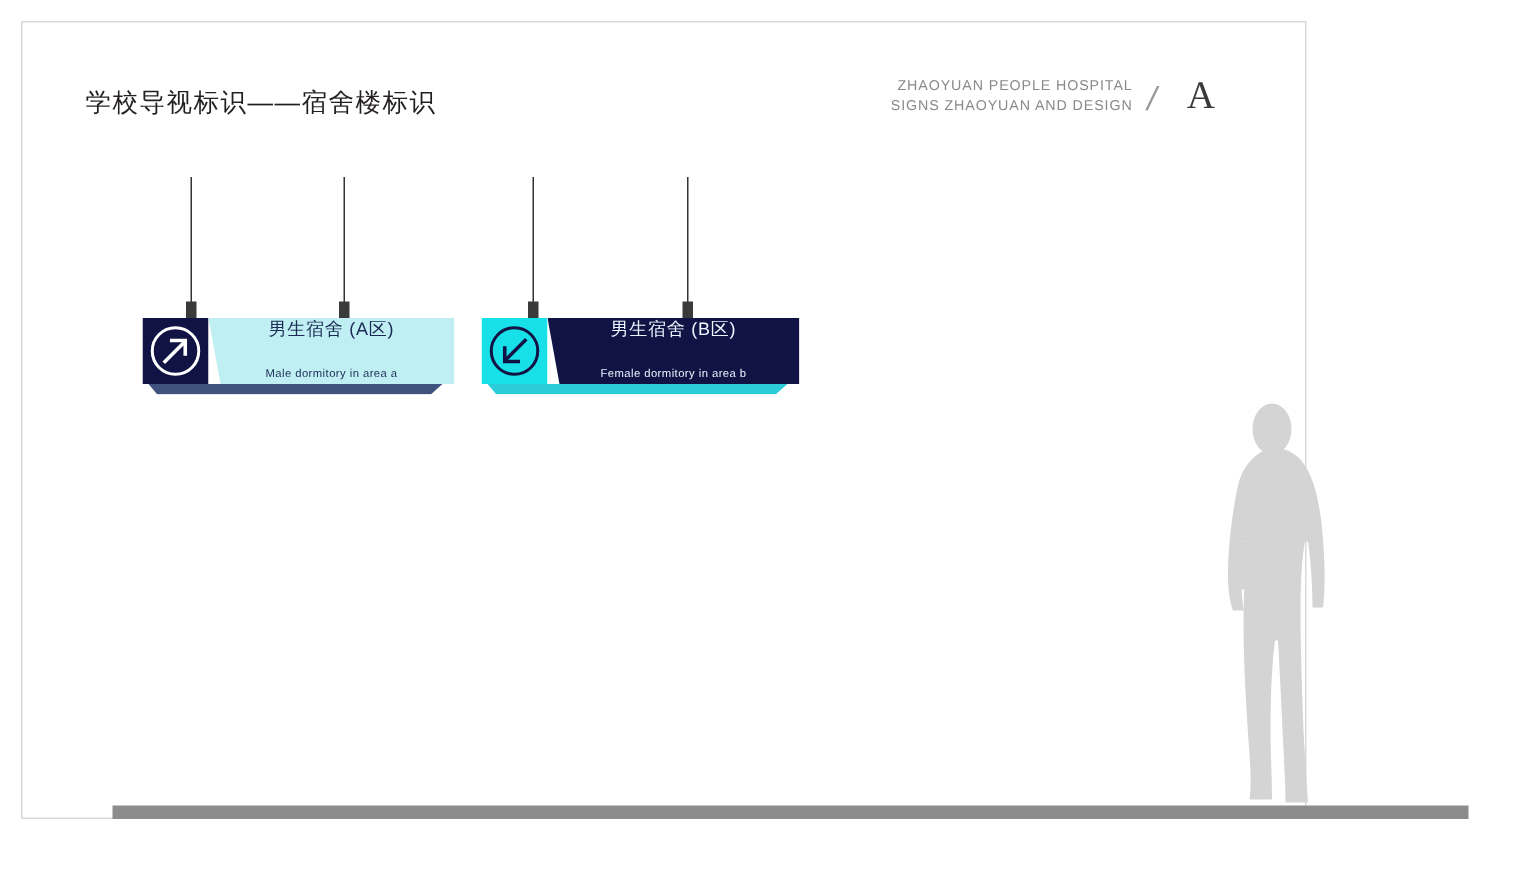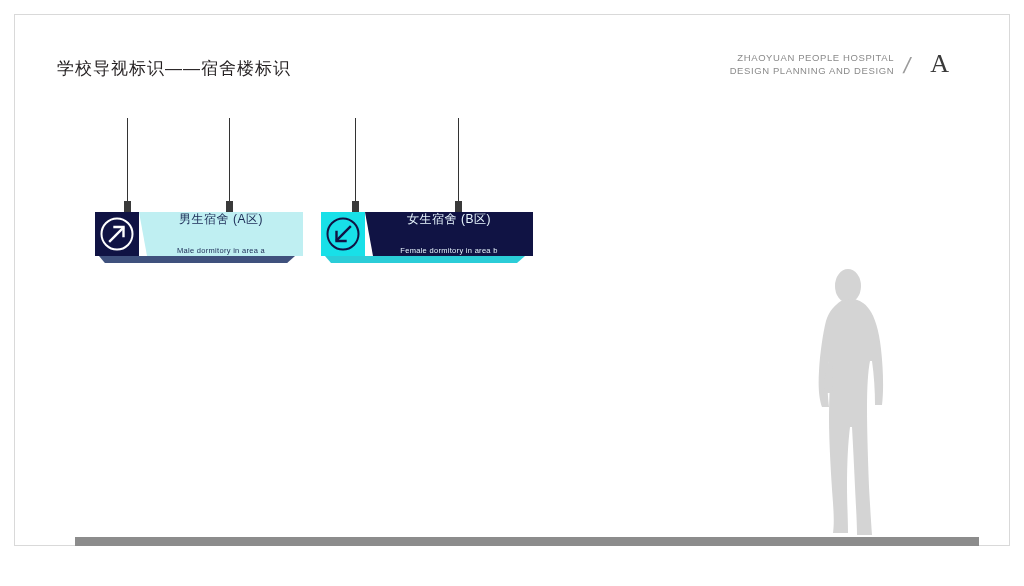--- a/index.html
+++ b/index.html
@@ -17,21 +17,21 @@
     position: relative;
     width: 1024px;
     height: 586px;
     background: #ffffff;
     box-sizing: border-box;
   }
   .canvas {
     position: absolute;
     left: 14px;
     top: 14px;
-    width: 996px;
+    width: 857px;
     height: 532px;
     border: 1px solid #d9d9d9;
     background: #ffffff;
     box-sizing: border-box;
   }
   
   .title-cn {
     position: absolute;
     left: 42px;
     top: 42px;
@@ -97,21 +97,21 @@
     position: relative;
     background: #101344;
     clip-path: polygon(0 0, 100% 0, 100% 100%, 0 100%);
   }
   .sign-text-box {
     position: relative;
     flex: 1;
     display: flex;
     flex-direction: column;
     align-items: center;
-    justify-content: space-between;
+    justify-content: flex-start;
   }
   .sign-cn {
     font-size: 12px;
     letter-spacing: 0.5px;
     line-height: 14px;
   }
   .sign-en {
     font-size: 7.5px;
     letter-spacing: 0.3px;
     line-height: 10px;
@@ -203,21 +203,21 @@
 
 <div id="page">
 
   <div class="canvas">
 
     <div class="title-cn">学校导视标识——宿舍楼标识</div>
 
     <div class="header-right">
       <div class="hdr-lines">
         <div>ZHAOYUAN PEOPLE HOSPITAL</div>
-        <div>DESIGN PLANNING AND DESIGN</div>
+        <div>SIGNS ZHAOYUAN AND DESIGN</div>
       </div>
       <div class="hdr-slash">/</div>
       <div class="hdr-letter">A</div>
     </div>
 
     <div class="sign-group">
       <div class="rod" style="left:112px; top:103px; height:86px;"></div>
       <div class="rod-cap" style="left:109px; top:186px;"></div>
       <div class="rod" style="left:214px; top:103px; height:86px;"></div>
       <div class="rod-cap" style="left:211px; top:186px;"></div>
@@ -250,21 +250,21 @@
         <div class="sign-icon-box">
           <svg class="icon-svg" width="34" height="34" viewBox="0 0 34 34">
             <circle cx="17" cy="17" r="15.5" fill="none" stroke="#101344" stroke-width="2"></circle>
             <g stroke="#101344" stroke-width="2.4" fill="none" stroke-linecap="square">
               <line x1="24" y1="10" x2="11" y2="23"></line>
               <polyline points="19.5,24 10.5,24 10.5,15" stroke-width="2.4"></polyline>
             </g>
           </svg>
         </div>
         <div class="sign-text-box">
-          <div class="sign-cn">女生宿舍 (B区)</div>
+          <div class="sign-cn">男生宿舍 (B区)</div>
           <div class="sign-en">Female dormitory in area b</div>
         </div>
       </div>
       <div class="signB-shadow"></div>
     </div>
 
     <svg class="person" viewBox="0 0 92 282">
       <g fill="#d4d4d4">
         <ellipse cx="43" cy="19" rx="13" ry="17"></ellipse>
         <path d="M36 34 C30 38 24 44 21 54 C18 66 15 86 14 104 C13 120 14 132 17 140

